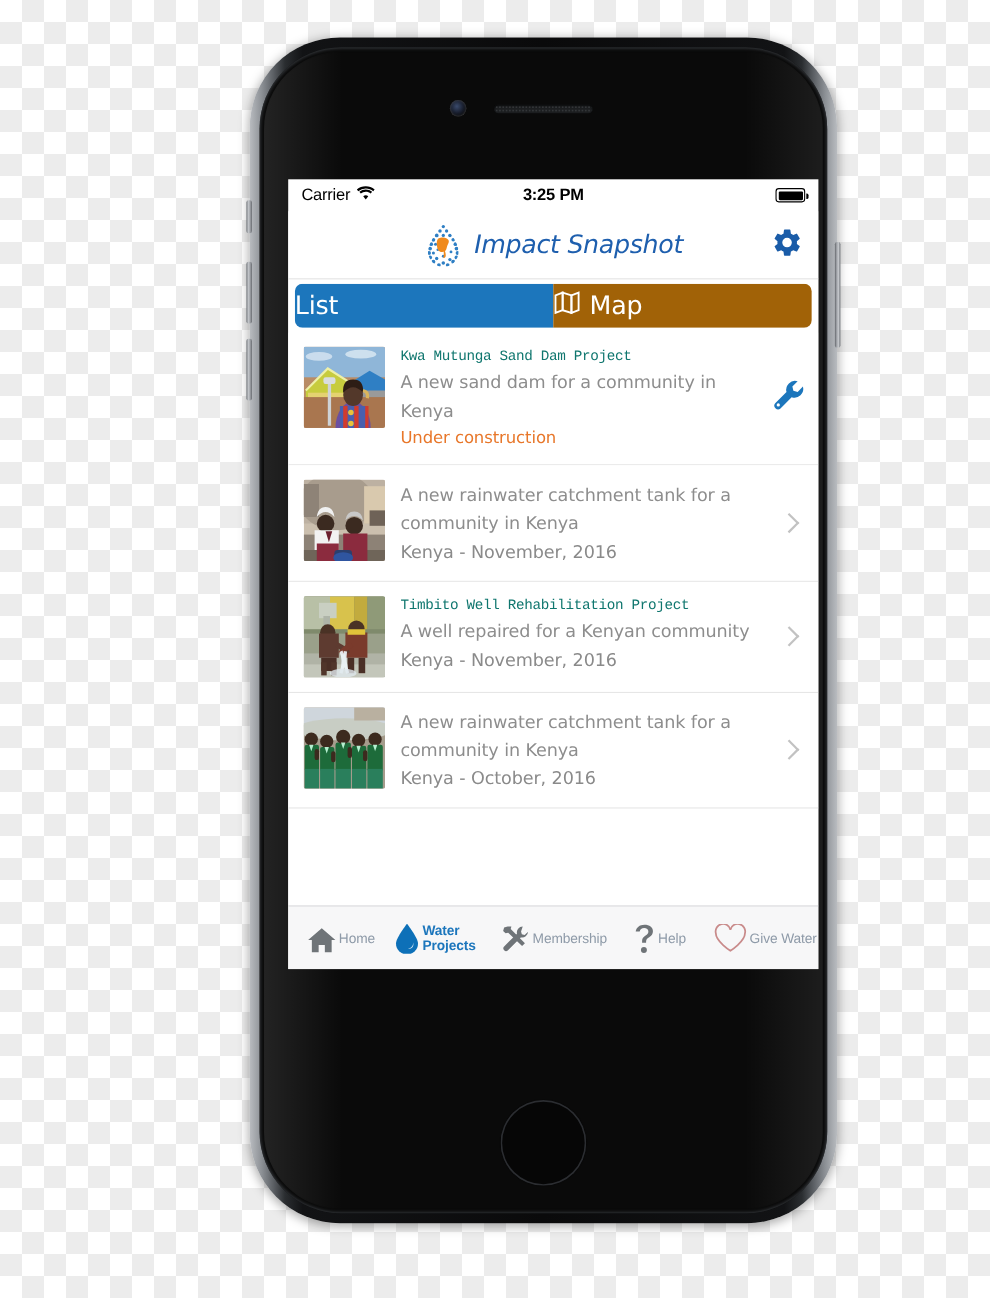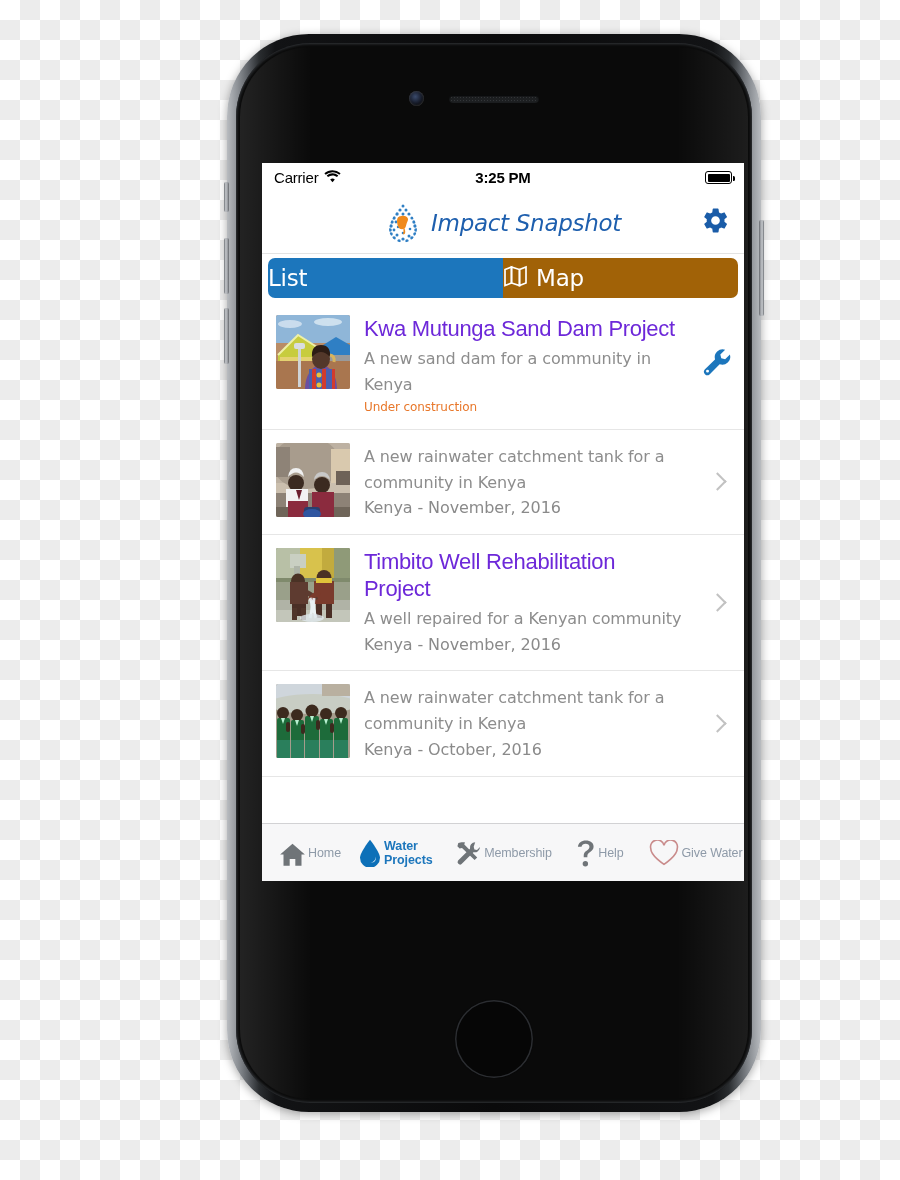--- a/index.html
+++ b/index.html
@@ -177,37 +177,37 @@
     background:#fff;
   }
   .thumb {
     width:74px; height:74px; flex:0 0 74px;
     border-radius:2px;
     background-size:cover; background-position:center;
     overflow:hidden; position:relative;
   }
   .body { flex:1 1 auto; min-width:0; padding-top:1px; }
   .r-title {
-    font-size:22px; line-height:1.22;
-    color:#6d28d9; letter-spacing:-.3px;
-    font-family:Liberation Sans, sans-serif;
+    font-size:13px; line-height:1.22;
+    color:#0f766e; letter-spacing:-.3px;
+    font-family:Liberation Mono, monospace;
     margin-bottom:3px;
   }
   .r-desc {
     font-size:16px; line-height:1.62;
     color:#8d8d8d; letter-spacing:-.1px;
     font-family:"DejaVu Sans", sans-serif;
   }
   .r-meta {
     font-size:16px; line-height:1.6; color:#8a8a8a;
     letter-spacing:-.1px;
     font-family:"DejaVu Sans", sans-serif;
   }
   .r-status {
-    font-size:12px; color:#e8772a; line-height:1.5;
+    font-size:15px; color:#e8772a; line-height:1.5;
     letter-spacing:-.1px;
     font-family:"DejaVu Sans", sans-serif;
   }
   .acc {
     flex:0 0 34px; display:flex; align-items:center; justify-content:center;
     align-self:center; height:44px;
   }
   .chev {
     width:13px; height:13px;
     border-right:2.4px solid #c2c2c2;

